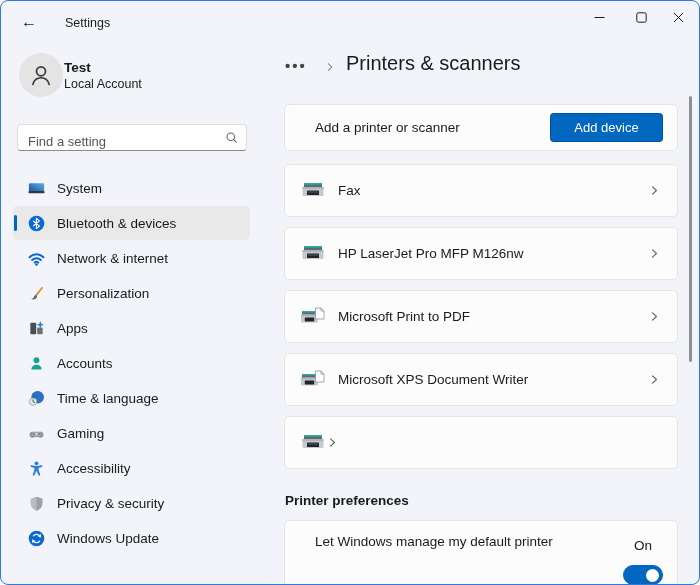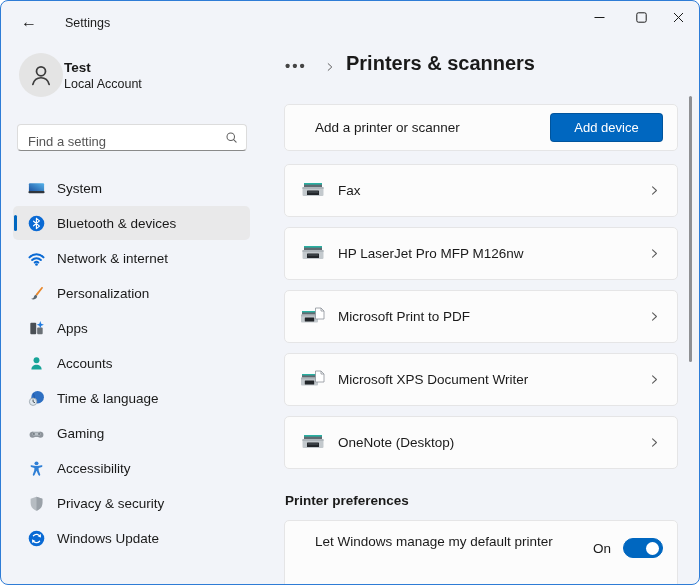--- a/index.html
+++ b/index.html
@@ -34,41 +34,41 @@
   .side-item{position:relative;height:34px;margin-bottom:1px;border-radius:5px;display:flex;align-items:center;padding-left:14px;gap:11px;cursor:pointer;}
   .side-item.active{background:#e9e9ea;}
   .side-item.active::before{content:"";position:absolute;left:1px;top:9px;width:3px;height:16px;border-radius:2px;background:var(--accent);}
   .side-item .icon{width:19px;height:19px;flex:0 0 auto;}
   .side-item .icon svg{width:19px;height:19px;display:block;}
   .side-label{font-size:13.5px;color:#191919;}
 
   
   .breadcrumb-dots{position:absolute;left:284px;top:56px;font-size:15px;font-weight:bold;letter-spacing:2px;color:#454545;cursor:pointer;}
   .bc-chevron{position:absolute;left:323px;top:60px;width:12px;height:12px;}
-  .page-title{position:absolute;left:345px;top:51px;font-size:20px;font-weight:700;color:#1a1a1a;}
+  .page-title{position:absolute;left:345px;top:51px;font-size:20px;font-weight:400;color:#1a1a1a;}
 
   
   .card{position:absolute;left:283px;width:394px;background:#fcfcfc;border:1px solid #e5e5e6;border-radius:5px;}
   .add-card{top:103px;height:47px;display:flex;align-items:center;justify-content:space-between;padding:0 14px 0 30px;}
   .add-label{font-size:13.5px;color:#1a1a1a;}
   .add-device-btn{min-width:113px;height:29px;border:1px solid rgba(0,0,0,0.18);border-radius:4px;background:var(--accent);color:#ffffff;font-size:13px;font-family:inherit;cursor:pointer;padding:0 14px;}
 
   .printer-list{position:absolute;left:283px;top:163px;width:394px;display:flex;flex-direction:column;gap:10px;}
   .printer-row{position:relative;left:0;width:100%;height:53px;display:flex;align-items:center;padding:0 16px 0 15px;cursor:pointer;background:#fcfcfc;border:1px solid #e5e5e6;border-radius:5px;}
   .printer-ic{width:26px;height:22px;flex:0 0 auto;}
   .printer-ic svg{width:26px;height:22px;display:block;}
   .row-label{font-size:13.5px;color:#1a1a1a;margin-left:12px;flex:1;}
   .chev{width:13px;height:13px;flex:0 0 auto;}
   .chev svg{width:13px;height:13px;display:block;}
 
   .section-heading{position:absolute;left:284px;top:492px;font-size:13.5px;font-weight:600;color:#1a1a1a;}
 
   .pref-card{top:519px;height:72px;display:flex;align-items:flex-start;justify-content:space-between;padding:11px 14px 0 30px;}
   .pref-label{font-size:13.5px;color:#1a1a1a;max-width:265px;line-height:19px;}
-  .toggle-group{display:flex;align-items:center;gap:12px;margin-top:6px;}
+  .toggle-group{display:flex;align-items:center;gap:12px;margin-top:6px;flex-direction:column;}
   .toggle-state{font-size:13.5px;color:#1a1a1a;}
   .toggle{position:relative;width:40px;height:20px;border-radius:10px;background:var(--accent);border:1px solid var(--accent);cursor:pointer;flex:0 0 auto;}
   .toggle::after{content:"";position:absolute;right:3px;top:2.5px;width:13px;height:13px;border-radius:50%;background:#ffffff;}
 
   .scrollbar-thumb{position:absolute;left:688px;top:95px;width:3px;height:266px;border-radius:2px;background:#8f9094;cursor:pointer;}
 </style>
 </head>
 <body>
 
 <svg width="0" height="0" style="position:absolute" aria-hidden="true">
@@ -357,21 +357,20 @@
             <use href="#chevron-right-icon"></use>
           </svg>
         </span>
   </div>
       <div class="printer-row">
     <span class="printer-ic icon">
           <svg>
             <use href="#printer-icon"></use>
           </svg>
         </span>
-    <span class="row-label">OneNote (Desktop)</span>
     <span class="chev">
           <svg>
             <use href="#chevron-right-icon"></use>
           </svg>
         </span>
   </div>
     </div>
 
   <div class="section-heading">Printer preferences</div>
   <div class="card pref-card">

